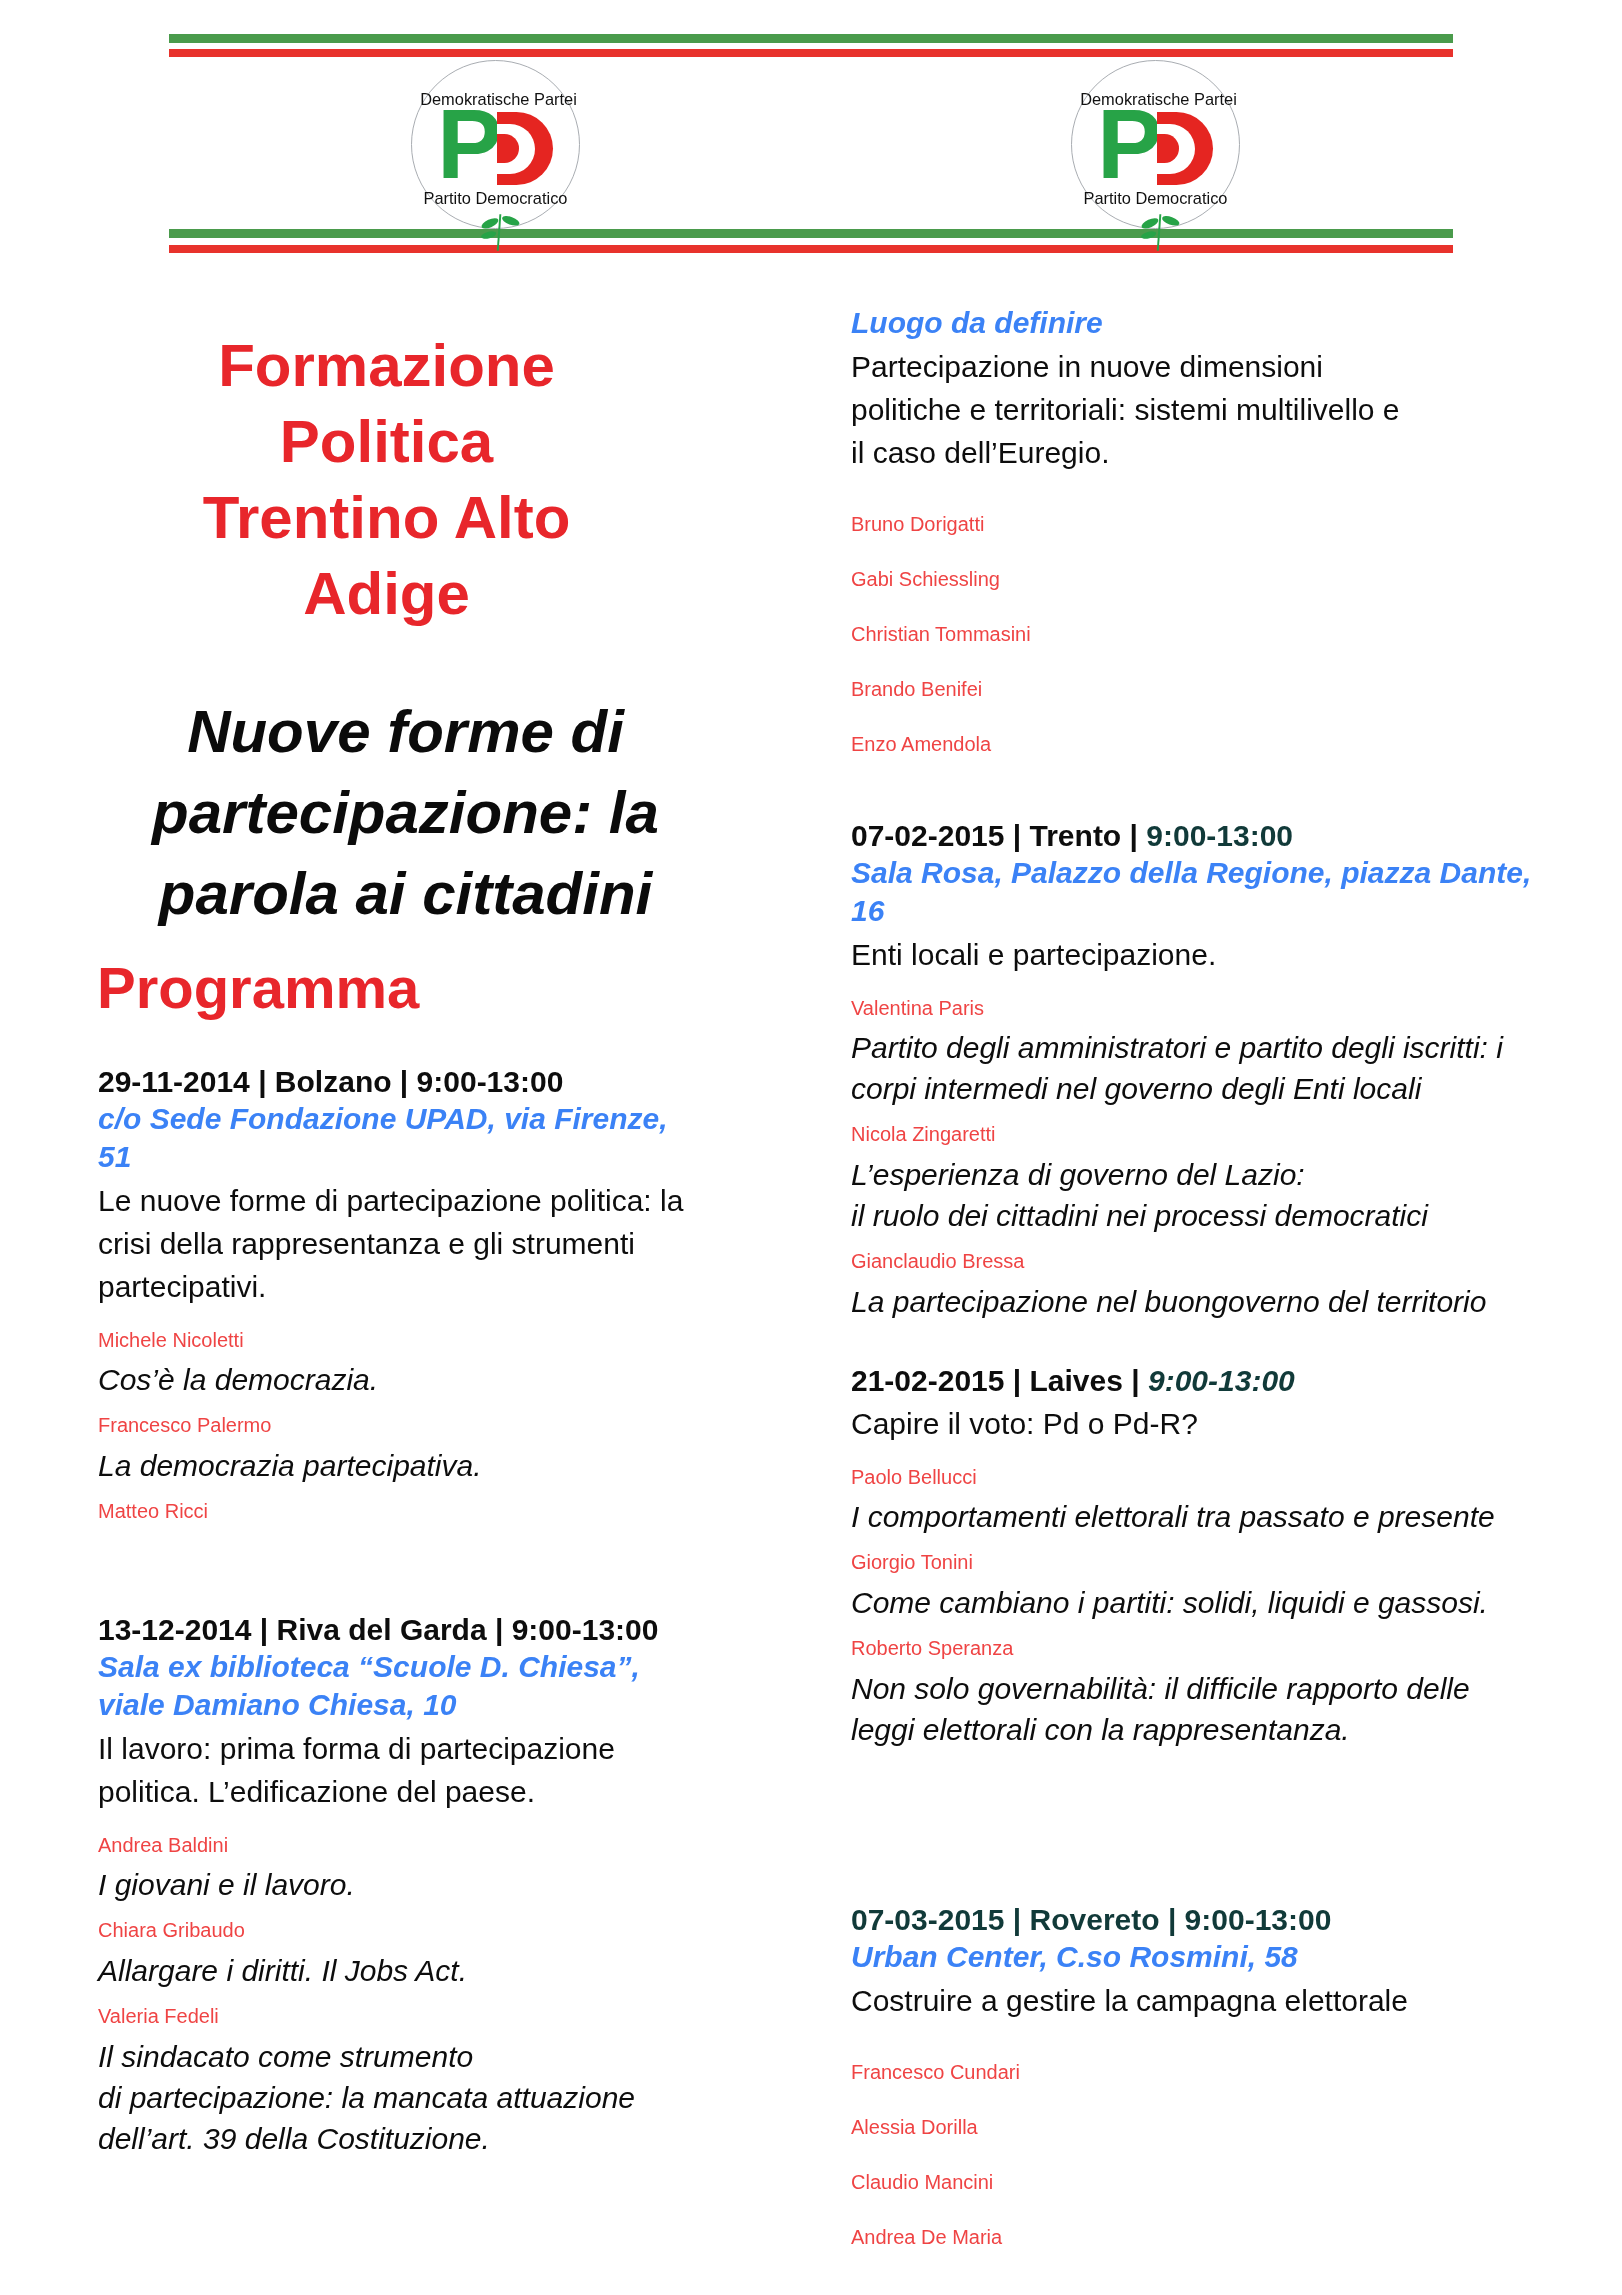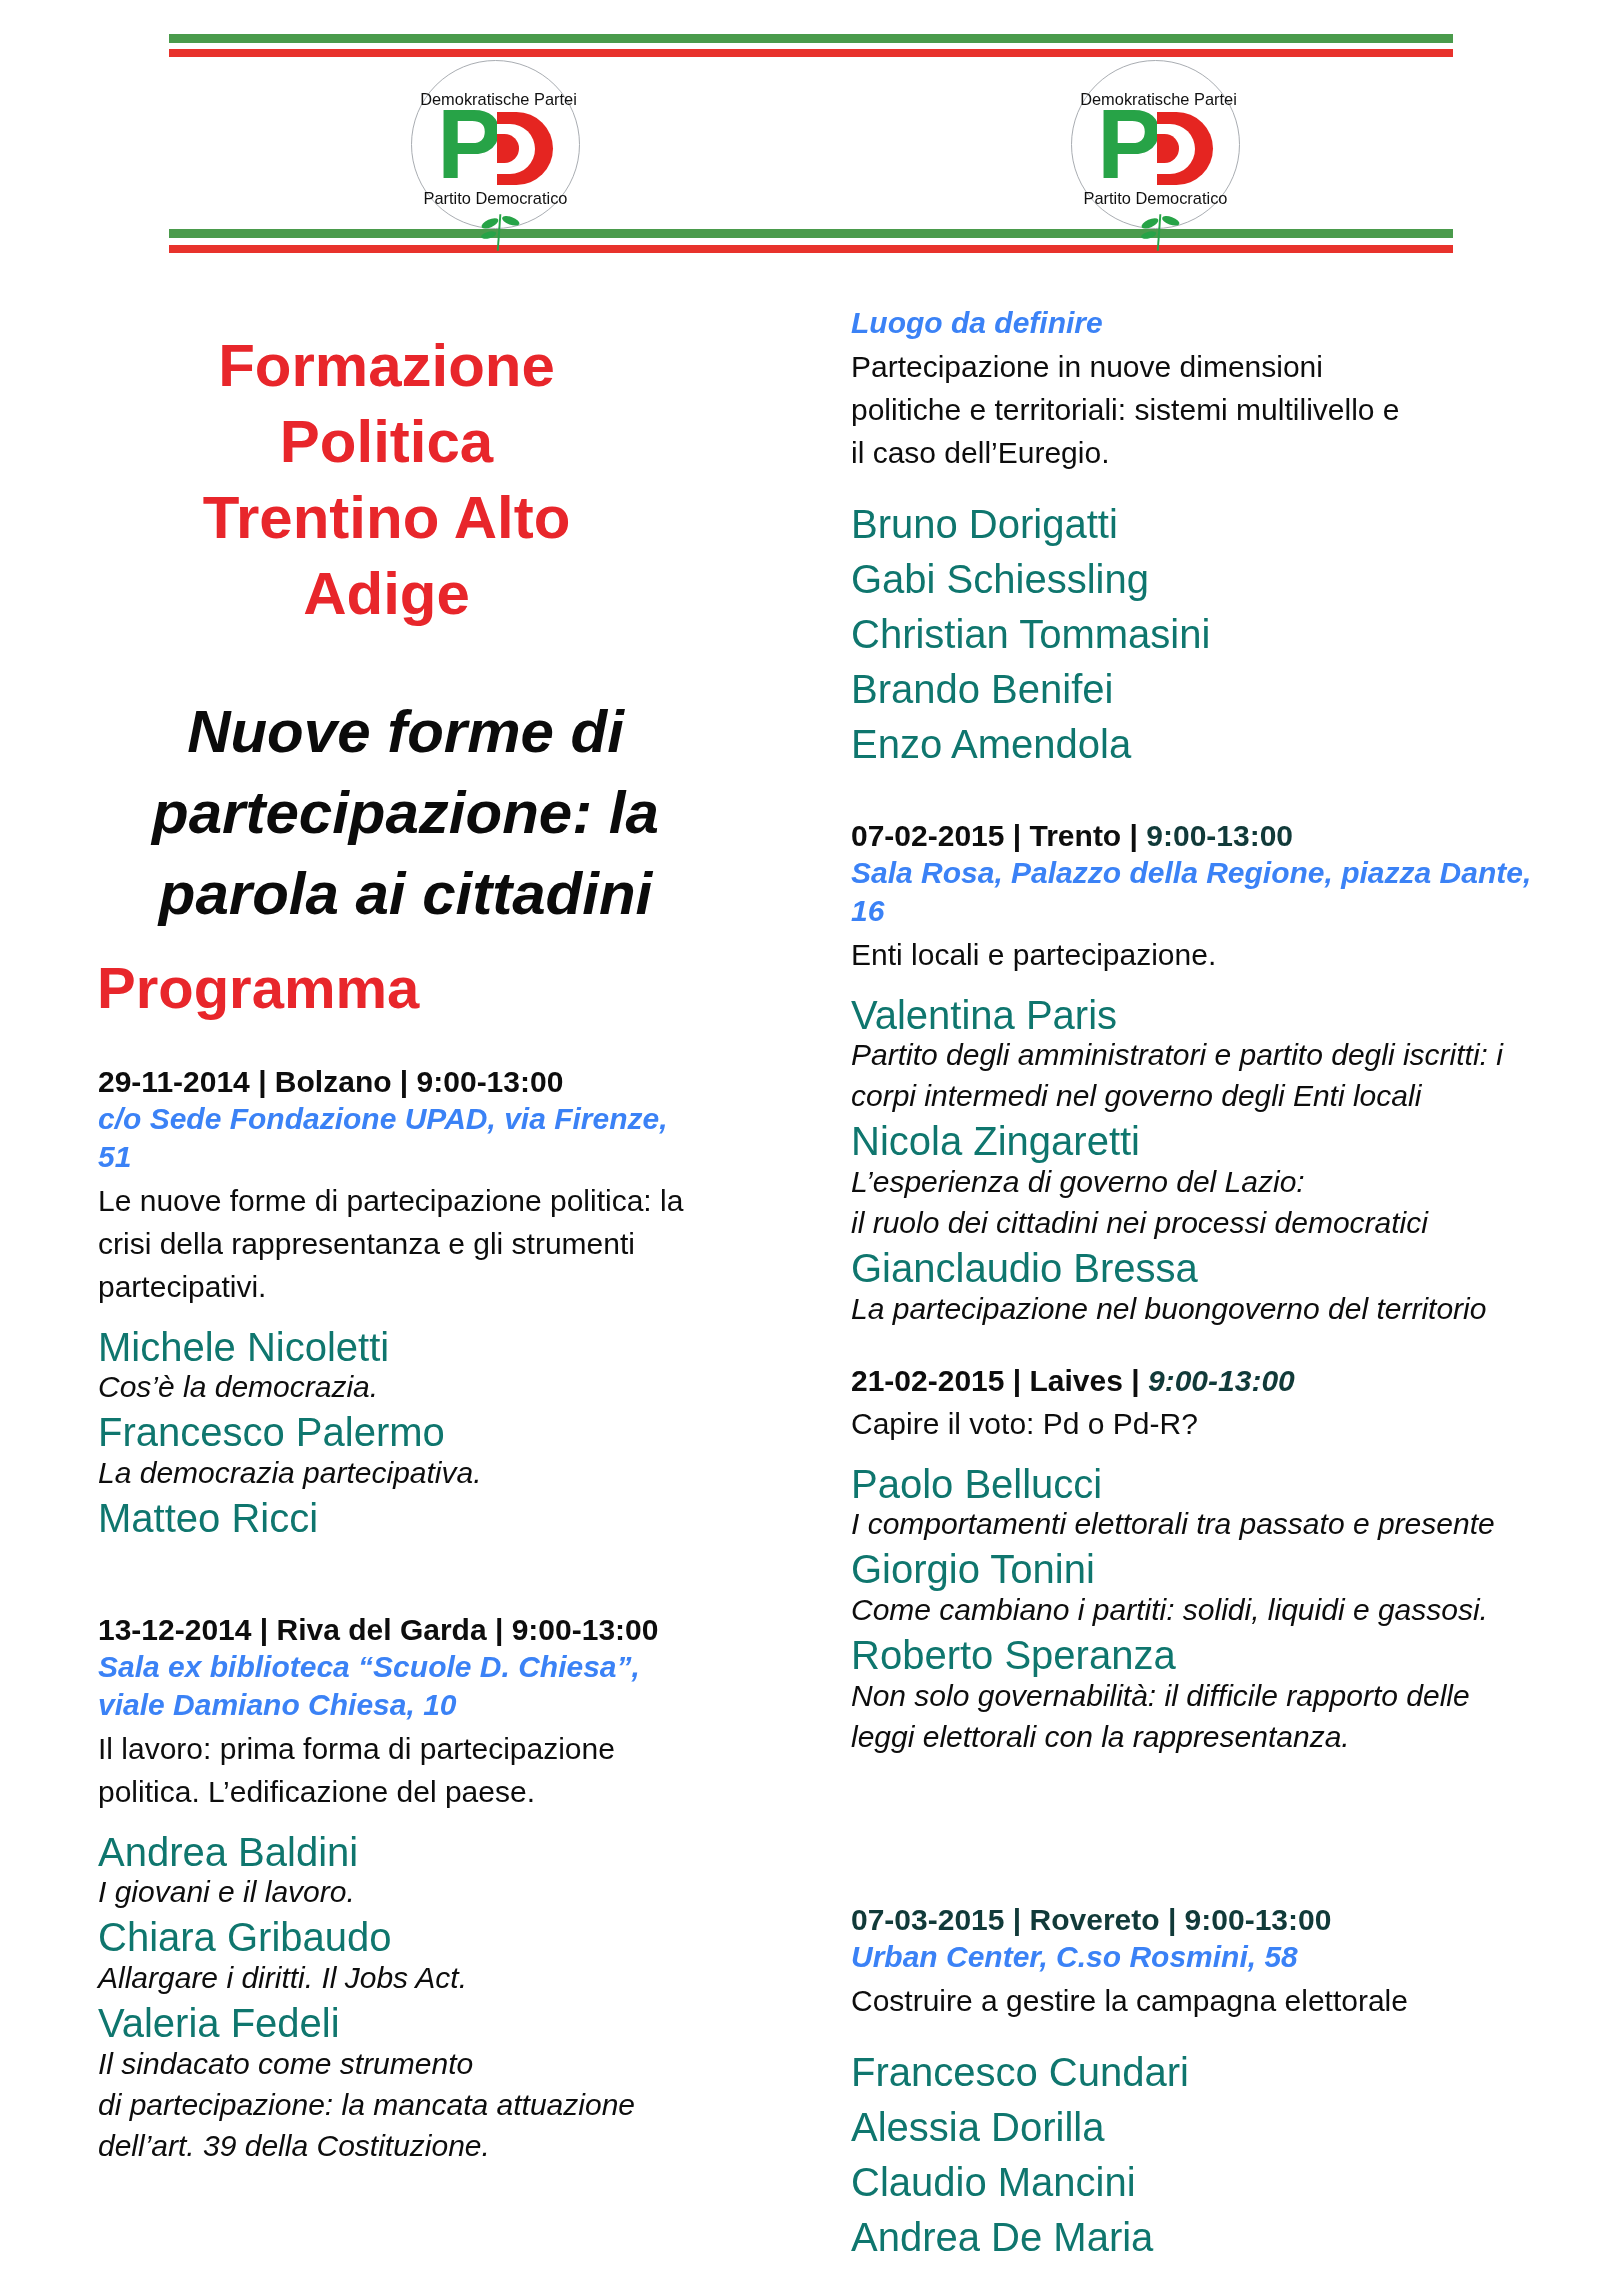--- a/index.html
+++ b/index.html
@@ -76,25 +76,25 @@
   .event-date .seg-teal{color:#113a39;}
   .event-date .seg-italic{font-style:italic;}
   .event-venue{
     font-size:30px;line-height:38px;font-weight:bold;font-style:italic;
     color:#3b82f6;white-space:pre-line;
   }
   .event-desc{
     margin-top:2.6px;font-size:30px;line-height:43px;color:#0d0d0d;
     white-space:pre-line;
   }
-  .speakers{margin-top:23px;}
+  .speakers{margin-top:16px;}
   .event.names-only .speakers{margin-top:34px;}
   .speaker{margin-top:9.2px;}
   .event.names-only .speaker + .speaker{margin-top:22px;}
-  .sp-name{font-size:40px;line-height:33px;color:#0f766e;}
+  .sp-name{font-size:20px;line-height:33px;color:#ef4444;}
   .sp-talk{
     margin-top:2.6px;font-size:30px;line-height:41px;font-style:italic;
     color:#0d0d0d;white-space:pre-line;
   }
 </style>
 </head>
 <body>
 
 <div class="page">
 

